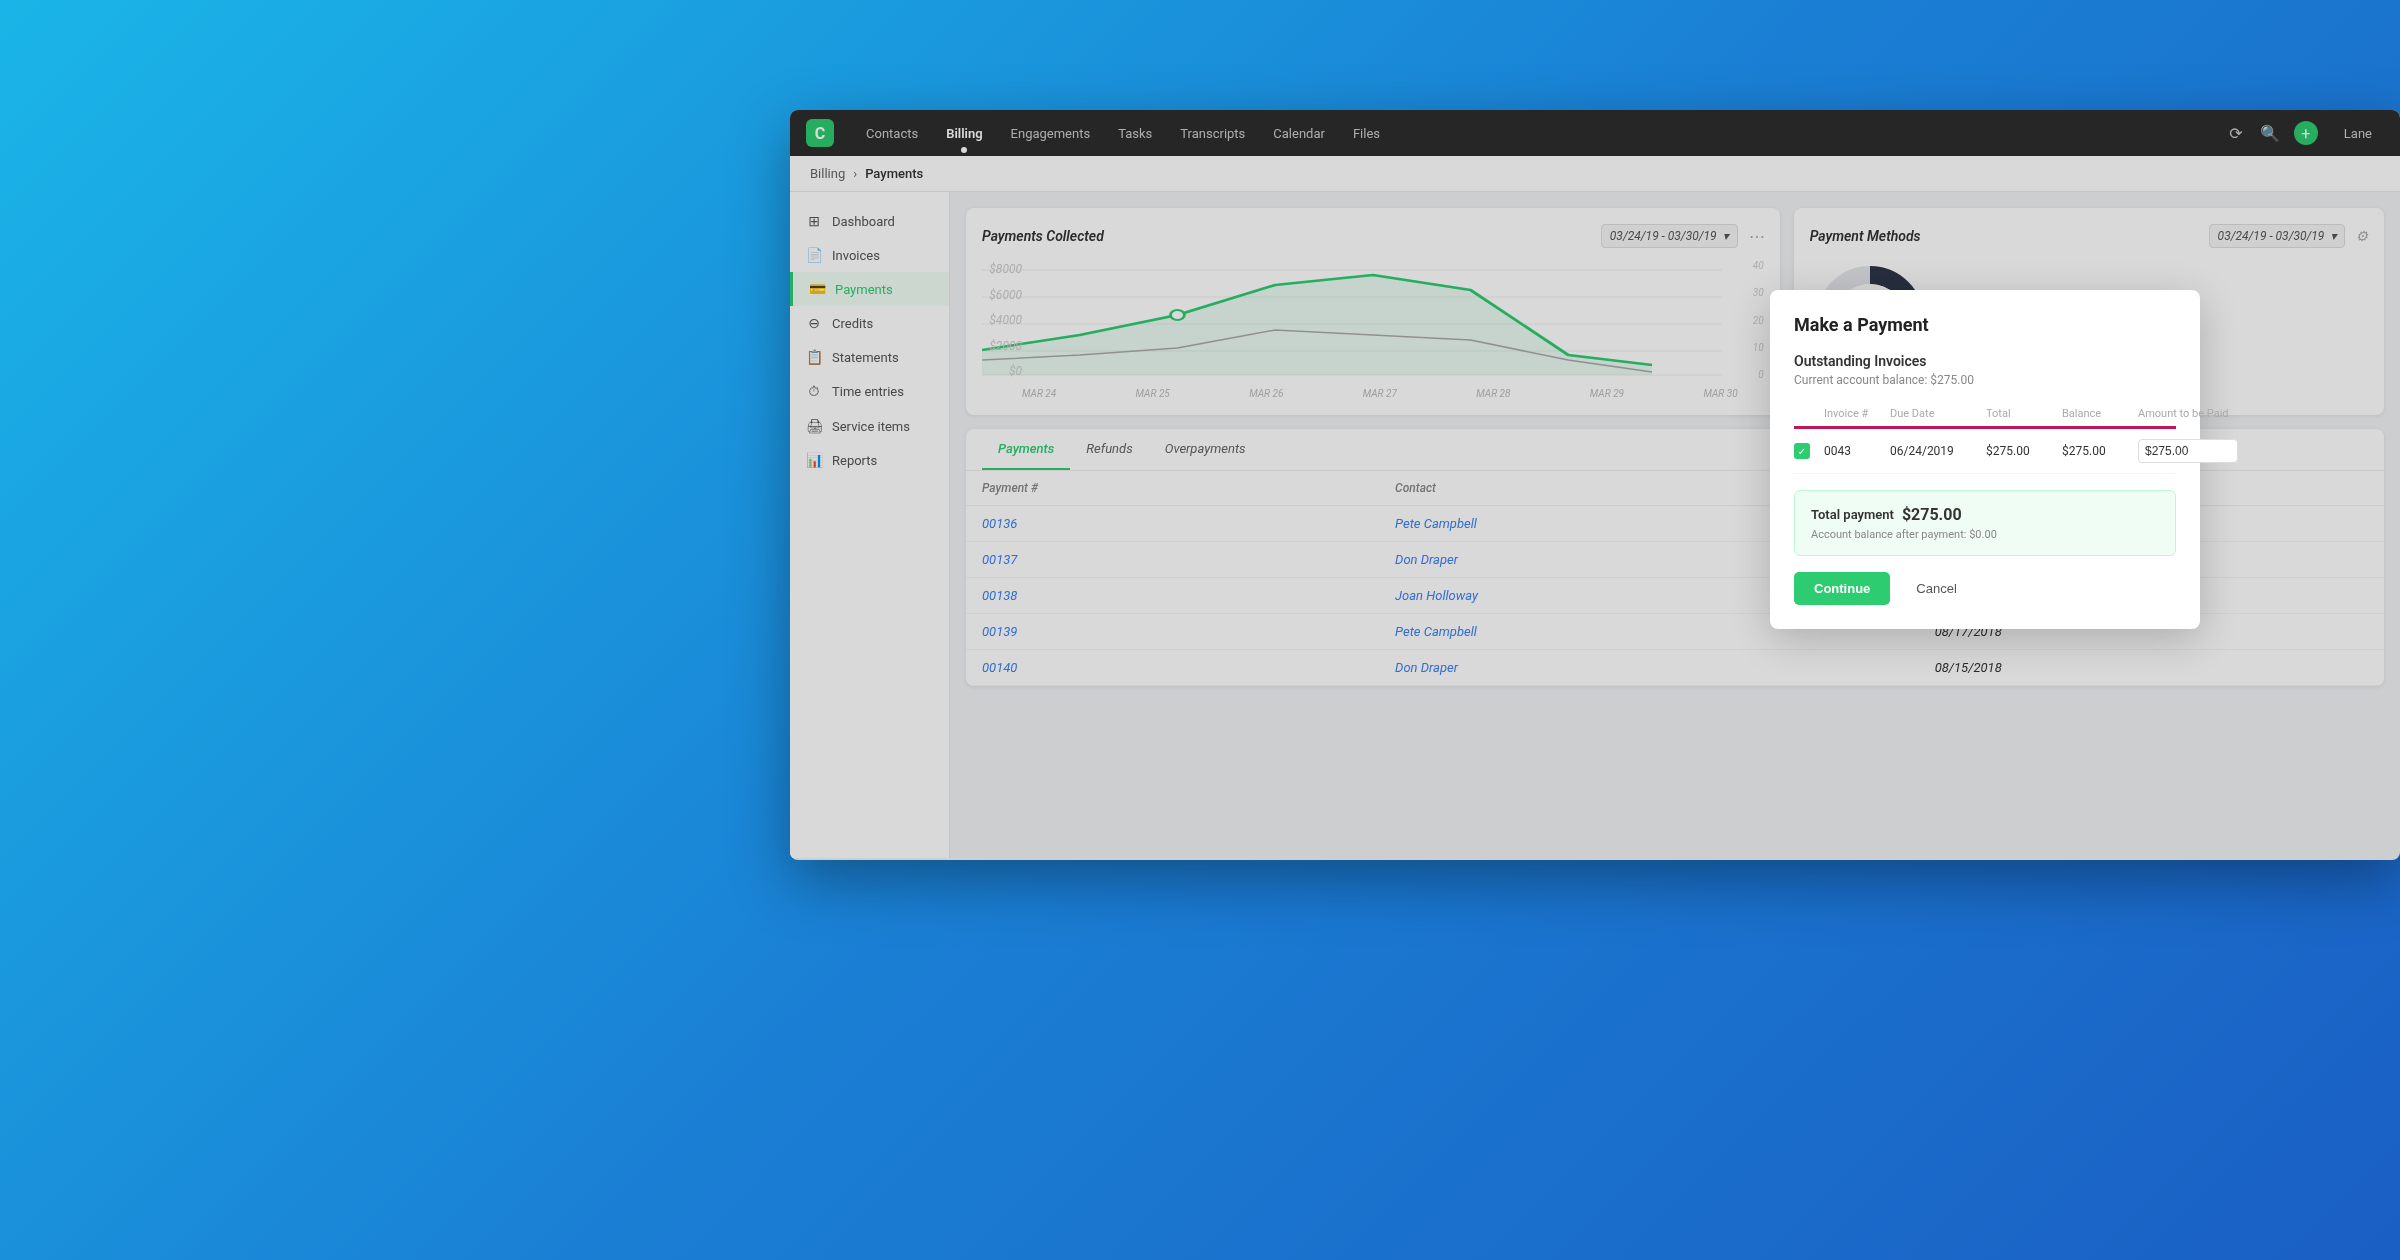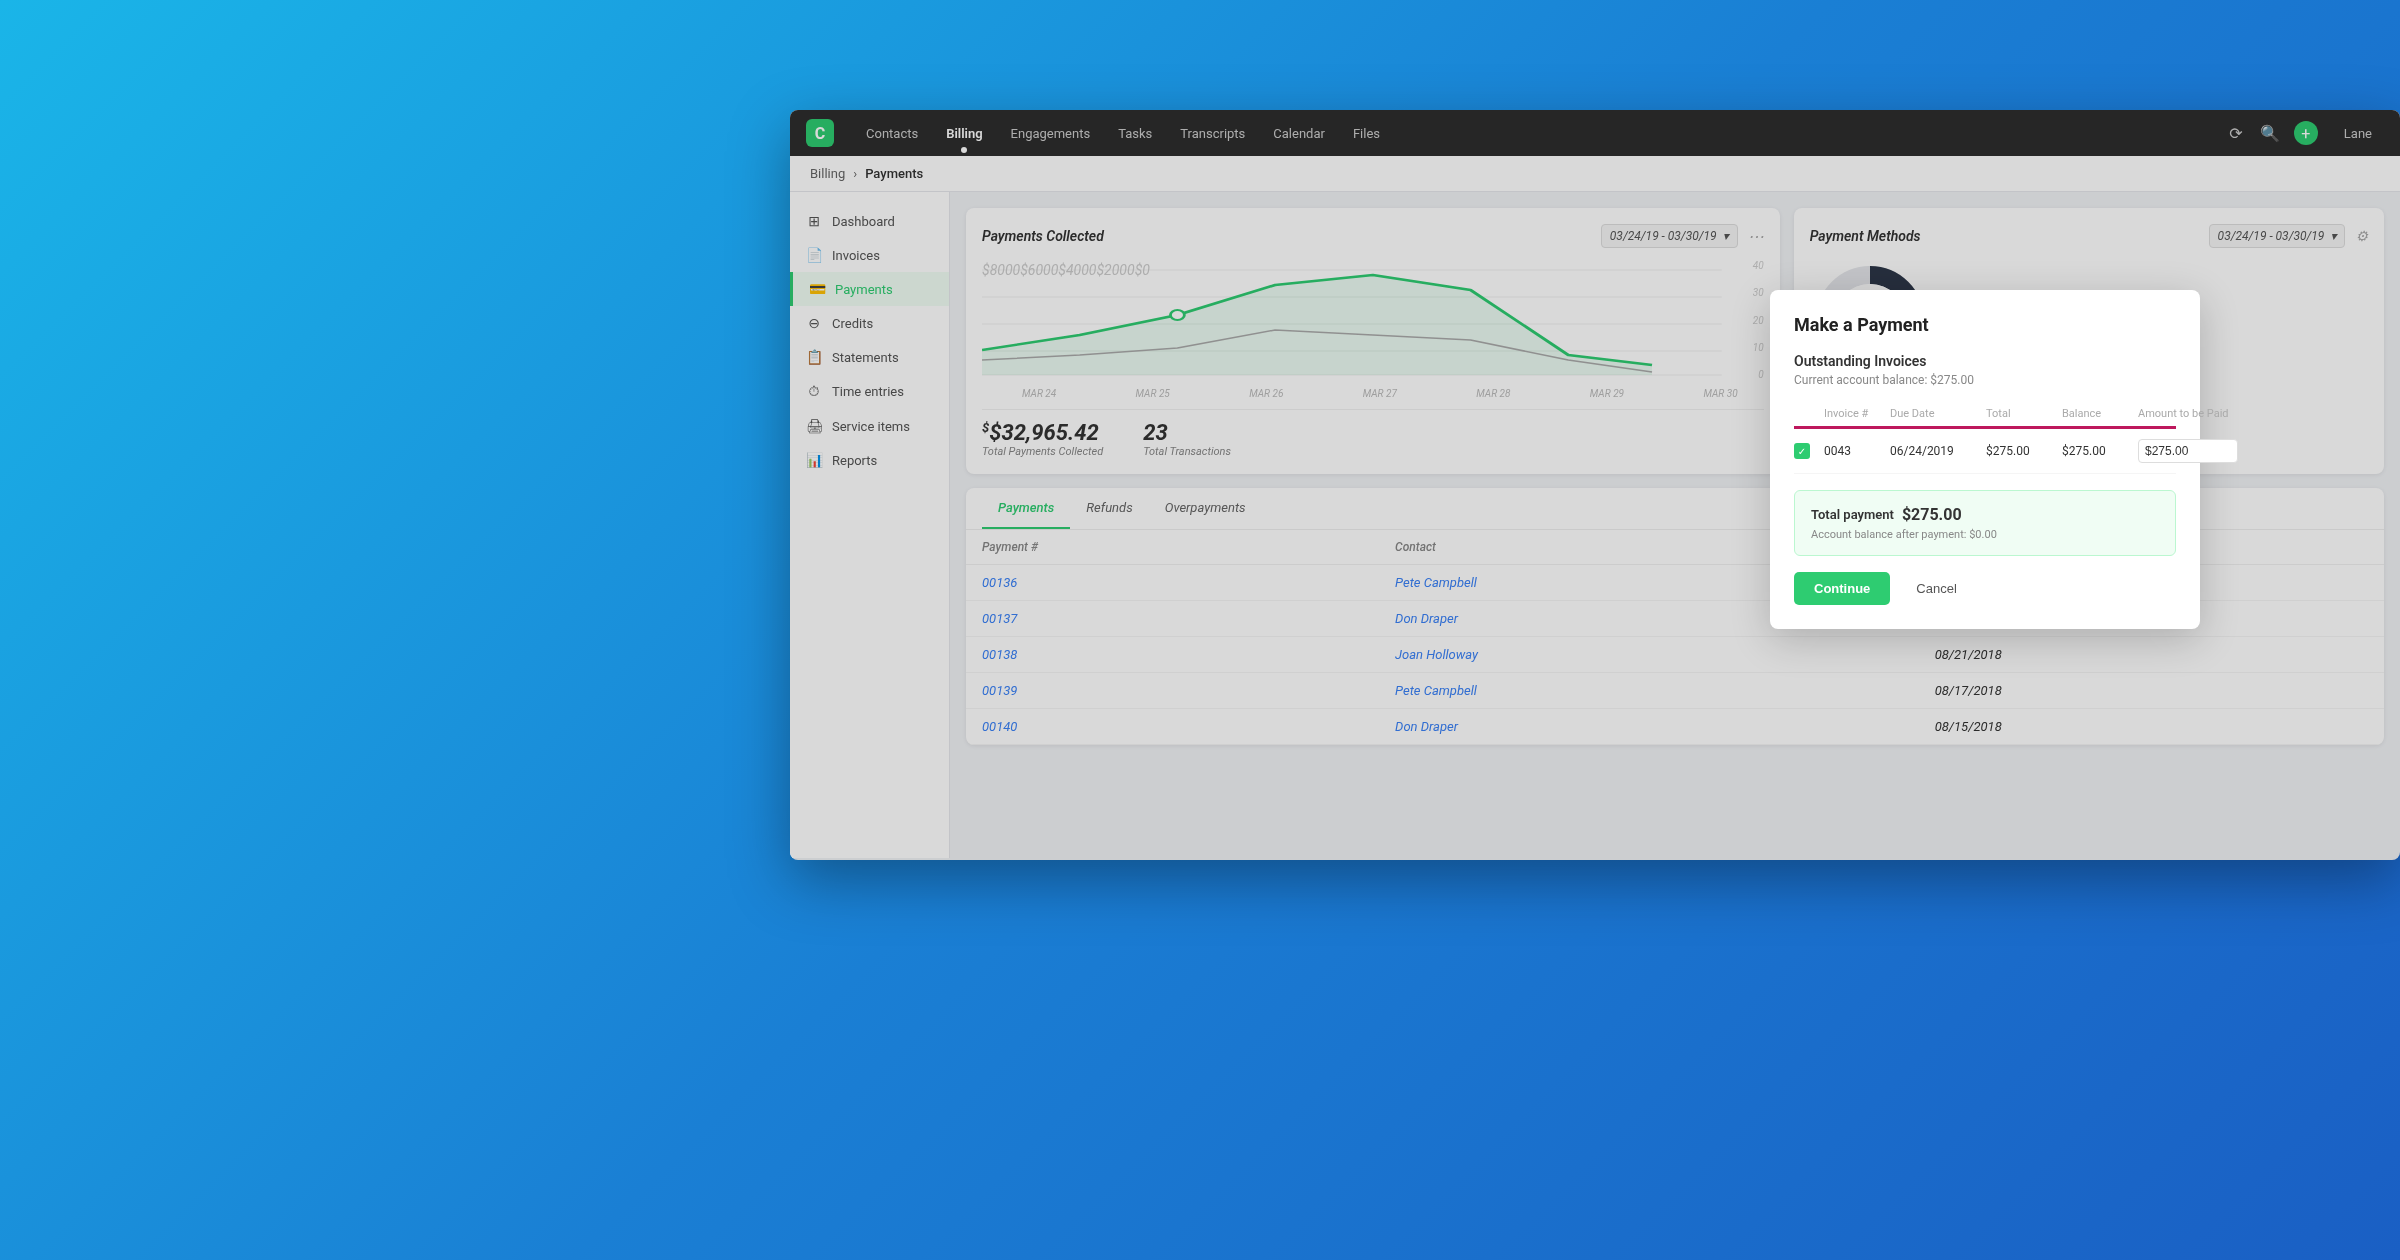--- a/index.html
+++ b/index.html
@@ -594,21 +594,21 @@
               <line x1="0" y1="115" x2="530" y2="115" stroke="#f0f0f0" stroke-width="1"></line>
 
               <polyline points="0,90 70,75 140,55 210,25 280,15 350,30 420,95 480,105" fill="none" stroke="#2ecc71" stroke-width="2.5" stroke-linejoin="round"></polyline>
 
               <polygon points="0,90 70,75 140,55 210,25 280,15 350,30 420,95 480,105 480,115 0,115" fill="rgba(46,204,113,0.1)"></polygon>
 
               <polyline points="0,100 70,95 140,88 210,70 280,75 350,80 420,100 480,112" fill="none" stroke="#aaa" stroke-width="1.5" stroke-dasharray="none" stroke-linejoin="round"></polyline>
 
               <circle cx="140" cy="55" r="5" fill="white" stroke="#2ecc71" stroke-width="2"></circle>
             </svg>
-            <div class="y-axis-labels" style="left:0;width:40px;font-size:14px;color:#ccc;display:flex;flex-direction:row;justify-content:space-between;position:absolute;top:0;height:120px;">
+            <div class="y-axis-labels" style="left:0;width:40px;font-size:12px;color:#ccc;display:flex;flex-direction:column;justify-content:space-between;position:absolute;top:0;height:120px;">
               <span>$8000</span>
               <span>$6000</span>
               <span>$4000</span>
               <span>$2000</span>
               <span>$0</span>
             </div>
             <div style="position:absolute;right:0;top:0;height:120px;width:26px;display:flex;flex-direction:column;justify-content:space-between;font-size:10px;color:#ccc;text-align:right;">
               <span>40</span>
               <span>30</span>
               <span>20</span>
@@ -619,32 +619,20 @@
           <div class="x-axis-labels" style="padding:0 26px 0 40px;">
             <span>MAR 24</span>
             <span>MAR 25</span>
             <span>MAR 26</span>
             <span>MAR 27</span>
             <span>MAR 28</span>
             <span>MAR 29</span>
             <span>MAR 30</span>
           </div>
 
-          <div class="chart-footer">
-            <div>
-              <div class="chart-stat-value">
-                <sup>$</sup><span style="font-size:22px;font-weight:700;color:#333;">$32,965.42</span>
-              </div>
-              <div class="chart-stat-label">Total Payments Collected</div>
-            </div>
-            <div>
-              <div class="chart-stat-value">23</div>
-              <div class="chart-stat-label">Total Transactions</div>
-            </div>
-          </div>
         </div>
 
         <div class="chart-card chart-card-right">
           <div class="chart-header">
             <span class="chart-title">Payment Methods</span>
             <div style="display:flex;align-items:center;gap:10px;">
               <div class="chart-date-range">
                 <span>03/24/19 - 03/30/19</span>
                 <span>▾</span>
               </div>

